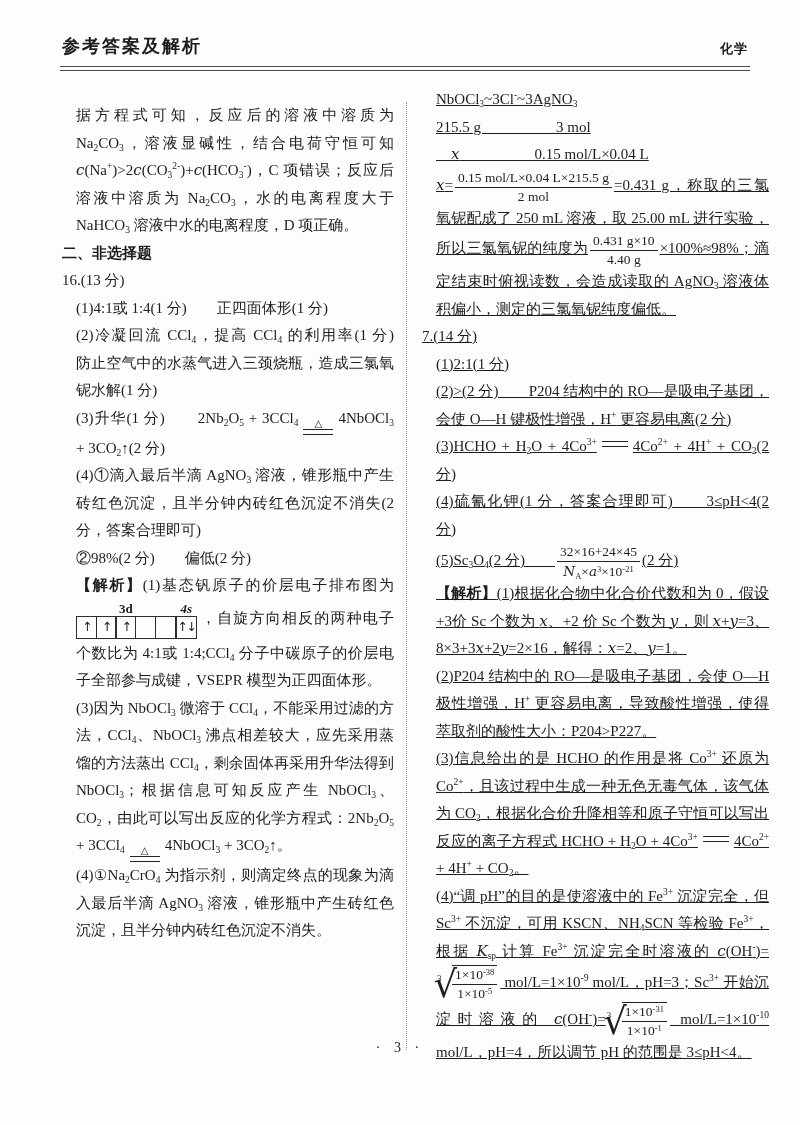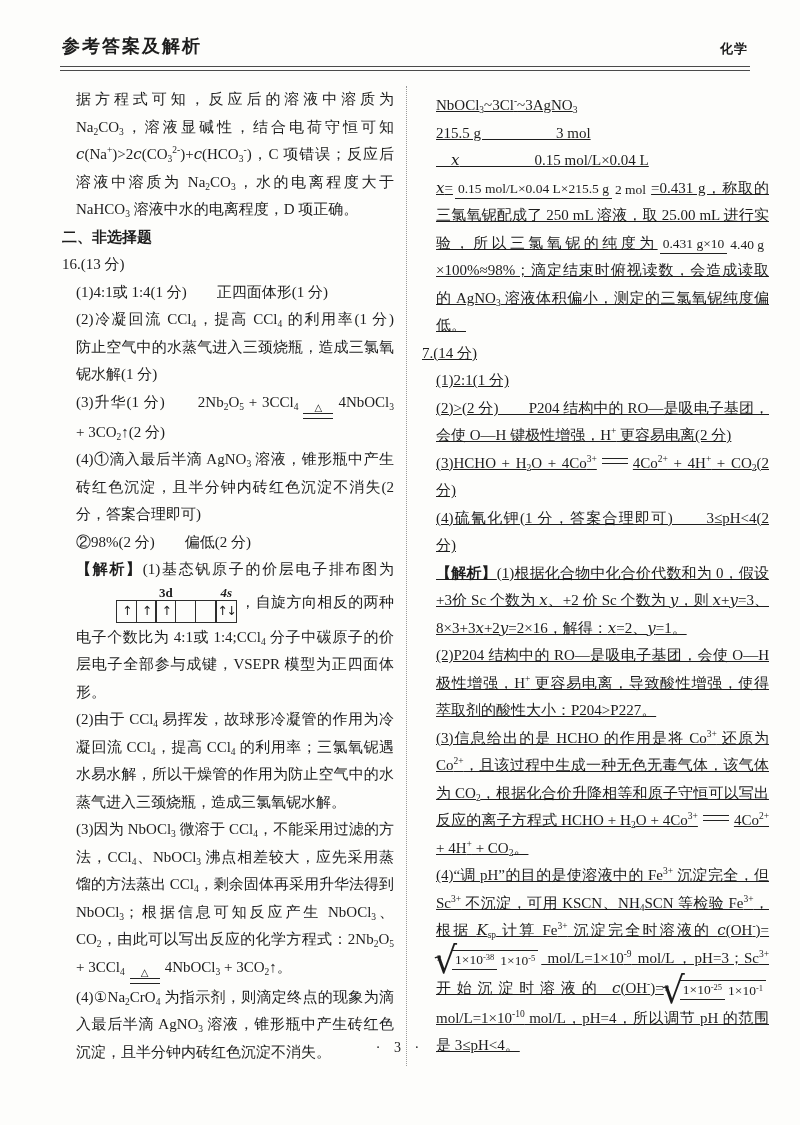--- a/index.html
+++ b/index.html
@@ -14,39 +14,39 @@
   .col-left{width:345px;padding-right:12px;border-right:1px dotted #9a9a9a;min-height:948px;}
   .col-right{width:362px;padding-left:15px;text-decoration:underline;}
   .col p{margin:0;font-size:15px;line-height:27.5px;text-align:justify;}
   .cont,.ans,.exp{padding-left:14px;}
   .qnum,.section{padding-left:0;}
   .section{font-weight:bold;}
   sub{font-size:9.5px;vertical-align:-3px;line-height:0;}
   sup{font-size:9.5px;vertical-align:6px;line-height:0;}
   i{font-family:"DejaVu Serif",serif;}
   
-  .frac{display:inline-flex;flex-direction:row;align-items:center;vertical-align:middle;margin:0 2px;font-size:13.5px;}
+  .frac{display:inline-flex;flex-direction:column;align-items:center;vertical-align:middle;margin:0 2px;font-size:13.5px;}
   .frac .fn{line-height:16px;border-bottom:1.2px solid #222;padding:1px 3px 1px 3px;white-space:nowrap;}
   .frac .fd{line-height:16px;padding:1px 3px 0 3px;white-space:nowrap;}
   .frac sub{font-size:8.5px;} .frac sup{font-size:8.5px;vertical-align:4px;}
   
   .root{display:inline-flex;align-items:center;vertical-align:middle;margin:0 1px;white-space:nowrap;}
   .root .ridx{font-size:9px;align-self:flex-start;margin-right:-8px;margin-top:0;position:relative;z-index:2;}
   .root .rsx{font-size:37px;line-height:30px;font-family:"DejaVu Sans",sans-serif;position:relative;top:1px;}
   .root .vinc{border-top:1.3px solid #222;margin-left:-5px;}
   .root .vinc .fn{border-bottom:1.2px solid #222;}
   
   .heateq{display:inline-flex;flex-direction:column;align-items:center;vertical-align:-4px;margin:0 5px;}
   .heateq .tri{font-size:10px;line-height:11px;}
   .heateq .hbar{width:30px;height:4px;border-top:1.4px solid #222;border-bottom:1.4px solid #222;}
   
   .eqd{display:inline-block;width:26px;height:4px;border-top:1.4px solid #222;border-bottom:1.4px solid #222;vertical-align:4px;margin:0 5px;}
   
   .orb{display:inline-flex;align-items:flex-end;vertical-align:middle;margin:1px 3px 1px 0;}
-  .orb-g{display:inline-flex;flex-direction:column;align-items:center;margin-left:40px;}
+  .orb-g{display:inline-flex;flex-direction:column;align-items:center;}
   .orb-g + .orb-g{margin-left:0;font-style:italic;}
   .orb-l{font-size:13px;font-weight:bold;line-height:15px;font-family:"Liberation Serif",serif;}
   .orb-b{display:inline-flex;}
   .orb-c{width:19px;height:20px;border:1.3px solid #2e2e2e;margin-left:-1.3px;display:inline-flex;align-items:center;justify-content:center;font-size:12.5px;font-family:"DejaVu Sans",sans-serif;letter-spacing:-1.5px;padding-bottom:1px;box-sizing:content-box;}
   .orb-b .orb-c:first-child{margin-left:0;}
   .pageno{position:absolute;left:0;right:0;top:1040px;text-align:center;font-size:14px;letter-spacing:5px;color:#222;}
 </style>
 </head>
 <body>
 
@@ -81,21 +81,20 @@
                 <span class="orb-c"></span>
               </span>
             </span>
             <span class="orb-g">
               <span class="orb-l">4s</span>
               <span class="orb-b">
                 <span class="orb-c">↑↓</span>
               </span>
             </span>
           </span>，自旋方向相反的两种电子个数比为 4:1或 1:4;CCl<sub>4</sub> 分子中碳原子的价层电子全部参与成键，VSEPR 模型为正四面体形。</p>
-        <p class="exp">(2)由于 CCl<sub>4</sub> 易挥发，故球形冷凝管的作用为冷凝回流 CCl<sub>4</sub>，提高 CCl<sub>4</sub> 的利用率；三氯氧铌遇水易水解，所以干燥管的作用为防止空气中的水蒸气进入三颈烧瓶，造成三氯氧铌水解。</p>
         <p class="exp">(3)因为 NbOCl<sub>3</sub> 微溶于 CCl<sub>4</sub>，不能采用过滤的方法，CCl<sub>4</sub>、NbOCl<sub>3</sub> 沸点相差较大，应先采用蒸馏的方法蒸出 CCl<sub>4</sub>，剩余固体再采用升华法得到 NbOCl<sub>3</sub>；根据信息可知反应产生 NbOCl<sub>3</sub>、CO<sub>2</sub>，由此可以写出反应的化学方程式：2Nb<sub>2</sub>O<sub>5</sub> + 3CCl<sub>4</sub><span class="heateq">
             <span class="tri">△</span>
             <span class="hbar"></span>
           </span>4NbOCl<sub>3</sub> + 3CO<sub>2</sub>↑。</p>
         <p class="exp">(4)①Na<sub>2</sub>CrO<sub>4</sub> 为指示剂，则滴定终点的现象为滴入最后半滴 AgNO<sub>3</sub> 溶液，锥形瓶中产生砖红色沉淀，且半分钟内砖红色沉淀不消失。</p>
       </div>
     <div class="col col-right" id="right-col">
         <p class="cont">NbOCl<sub>3</sub>~3Cl<sup>-</sup>~3AgNO<sub>3</sub></p>
         <p class="cont">215.5 g　　　　　3 mol</p>
         <p class="cont">　<i>x</i>　　　　　0.15 mol/L×0.04 L</p>
@@ -104,35 +103,39 @@
             <span class="fd">2 mol</span>
           </span>=0.431 g，称取的三氯氧铌配成了 250 mL 溶液，取 25.00 mL 进行实验，所以三氯氧铌的纯度为<span class="frac">
             <span class="fn">0.431 g×10</span>
             <span class="fd">4.40 g</span>
           </span>×100%≈98%；滴定结束时俯视读数，会造成读取的 AgNO<sub>3</sub> 溶液体积偏小，测定的三氯氧铌纯度偏低。</p>
         <p class="qnum">7.(14 分)</p>
         <p class="ans">(1)2:1(1 分)</p>
         <p class="ans">(2)&gt;(2 分)　　P204 结构中的 RO—是吸电子基团，会使 O—H 键极性增强，H<sup>+</sup> 更容易电离(2 分)</p>
         <p class="ans">(3)HCHO + H<sub>2</sub>O + 4Co<sup>3+</sup><span class="eqd"></span>4Co<sup>2+</sup> + 4H<sup>+</sup> + CO<sub>2</sub>(2 分)</p>
         <p class="ans">(4)硫氰化钾(1 分，答案合理即可)　　3≤pH&lt;4(2 分)</p>
+        <p class="ans">(5)Sc<sub>3</sub>O<sub>4</sub>(2 分)　　<span class="frac">
+            <span class="fn">32×16+24×45</span>
+            <span class="fd"><i>N</i><sub>A</sub>×<i>a</i><sup>3</sup>×10<sup>-21</sup></span>
+          </span>(2 分)</p>
         <p class="exp"><b>【解析】</b>(1)根据化合物中化合价代数和为 0，假设+3价 Sc 个数为 <i>x</i>、+2 价 Sc 个数为 <i>y</i>，则 <i>x</i>+<i>y</i>=3、8×3+3<i>x</i>+2<i>y</i>=2×16，解得：<i>x</i>=2、<i>y</i>=1。</p>
         <p class="exp">(2)P204 结构中的 RO—是吸电子基团，会使 O—H 极性增强，H<sup>+</sup> 更容易电离，导致酸性增强，使得萃取剂的酸性大小：P204&gt;P227。</p>
         <p class="exp">(3)信息给出的是 HCHO 的作用是将 Co<sup>3+</sup> 还原为 Co<sup>2+</sup>，且该过程中生成一种无色无毒气体，该气体为 CO<sub>2</sub>，根据化合价升降相等和原子守恒可以写出反应的离子方程式 HCHO + H<sub>2</sub>O + 4Co<sup>3+</sup><span class="eqd"></span>4Co<sup>2+</sup> + 4H<sup>+</sup> + CO<sub>2</sub>。</p>
         <p class="exp">(4)“调 pH”的目的是使溶液中的 Fe<sup>3+</sup> 沉淀完全，但 Sc<sup>3+</sup> 不沉淀，可用 KSCN、NH<sub>4</sub>SCN 等检验 Fe<sup>3+</sup>，根据 <i>K</i><sub>sp</sub> 计算 Fe<sup>3+</sup> 沉淀完全时溶液的 <i>c</i>(OH<sup>-</sup>)=<span class="root">
             <span class="ridx">3</span>
             <span class="rsx">√</span>
             <span class="frac vinc">
               <span class="fn">1×10<sup>-38</sup></span>
               <span class="fd">1×10<sup>-5</sup></span>
             </span>
           </span> mol/L=1×10<sup>-9</sup> mol/L，pH=3；Sc<sup>3+</sup> 开始沉淀时溶液的 <i>c</i>(OH<sup>-</sup>)=<span class="root">
             <span class="ridx">3</span>
             <span class="rsx">√</span>
             <span class="frac vinc">
-              <span class="fn">1×10<sup>-25</sup></span>
+              <span class="fn">1×10<sup>-31</sup></span>
               <span class="fd">1×10<sup>-1</sup></span>
             </span>
           </span> mol/L=1×10<sup>-10</sup> mol/L，pH=4，所以调节 pH 的范围是 3≤pH&lt;4。</p>
       </div>
   </div>
 
   <div class="pageno">· 3 ·</div>
 </div>
 
 </body></html>

